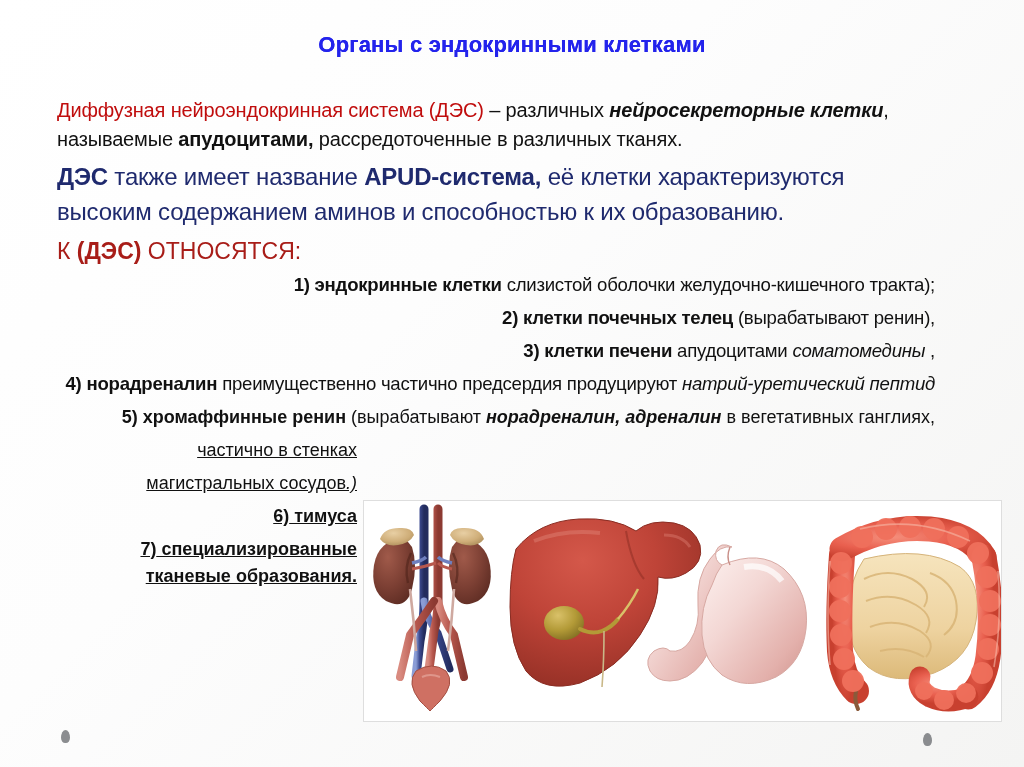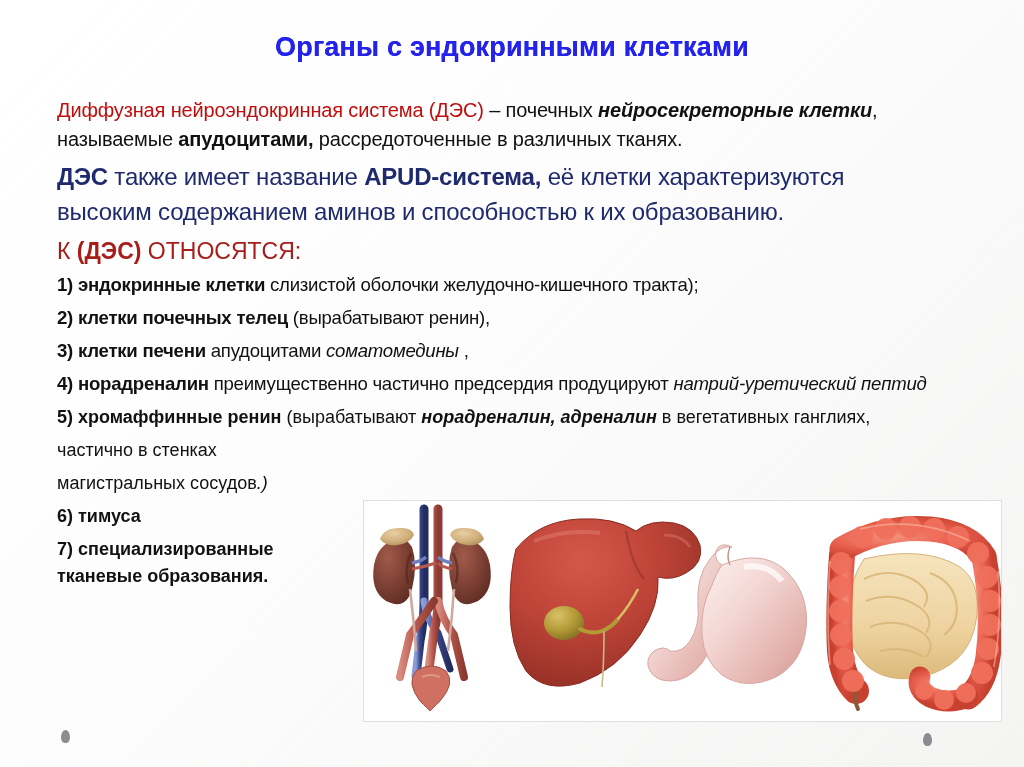--- a/index.html
+++ b/index.html
@@ -9,21 +9,21 @@
     background:linear-gradient(135deg,#ffffff 0%,#fdfdfd 40%,#f4f4f3 100%);
     font-family:"Liberation Sans","DejaVu Sans",sans-serif;
     -webkit-font-smoothing:antialiased;
   }
   .slide{position:absolute;inset:0;}
 
   
   .title{
     position:absolute;left:0;top:32px;width:1024px;text-align:center;
     font-family:"Liberation Sans","DejaVu Sans",sans-serif;
-    font-weight:bold;font-size:27px;letter-spacing:.2px;
+    font-weight:bold;font-size:22px;letter-spacing:.2px;
     color:#2323ec;
     text-shadow:0 0 .6px #2323ec;
   }
 
   
   .content{
     position:absolute;left:57px;top:96px;width:880px;
     font-size:19.5px;line-height:1.44;color:#111;
   }
   .p{margin:0 0 1px 0;}
@@ -37,26 +37,26 @@
   .ital{font-style:italic;}
   .bi{font-weight:bold;font-style:italic;}
 
   .para1{font-size:20px;line-height:1.47;letter-spacing:-.15px;margin-bottom:2px;}
   .para2{font-size:24px;line-height:1.48;letter-spacing:-.2px;margin-top:4px;}
   .relates{font-size:23px;color:#a81d18;margin-top:5px;margin-bottom:4px;letter-spacing:0px;}
   .relates .k{font-weight:normal;}
   .relates .des{font-weight:bold;}
 
   .list{margin-top:4px;}
-  .li{margin:0 2px 6px 0;font-size:18.6px;line-height:1.45;letter-spacing:-.25px;}
+  .li{margin:0 2px 6px 0;font-size:18.6px;line-height:1.45;letter-spacing:-.25px;text-align:right;}
   .li.wide{
     font-family:"Liberation Sans","DejaVu Sans",sans-serif;
     letter-spacing:0px;font-size:18px;line-height:1.5;
   }
-  .li.narrowcol{width:300px;}
+  .li.narrowcol{width:300px;text-decoration:underline;}
 
   
   .figure{
     position:absolute;left:363px;top:500px;width:637px;height:220px;
     background:#fff;border:1px solid #dedede;overflow:hidden;
     box-shadow:0 0 0 0 transparent;
   }
   .figure svg{display:block;width:100%;height:100%;}
 
   
@@ -70,21 +70,21 @@
 </head>
 <body>
 
 <div class="slide">
 
   <div class="title">Органы с эндокринными клетками</div>
 
   <div class="content">
 
     <p class="p condensed para1">
-      <span class="red">Диффузная нейроэндокринная система (ДЭС)</span><span> – почечных </span><span class="bi">нейросекреторные клетки</span><span>, называемые </span><span class="bold">апудоцитами,</span><span> рассредоточенные в различных тканях.</span>
+      <span class="red">Диффузная нейроэндокринная система (ДЭС)</span><span> – различных </span><span class="bi">нейросекреторные клетки</span><span>, называемые </span><span class="bold">апудоцитами,</span><span> рассредоточенные в различных тканях.</span>
     </p>
 
     <p class="p condensed navy para2">
       <span class="bold">ДЭС</span><span>  также имеет название </span><span class="bold">APUD-система,</span><span> её клетки характеризуются высоким содержанием аминов и способностью к их образованию.</span>
     </p>
 
     <p class="p condensed relates">
       <span class="k">К </span><span class="des">(ДЭС)</span><span class="k"> ОТНОСЯТСЯ:</span>
     </p>
 

